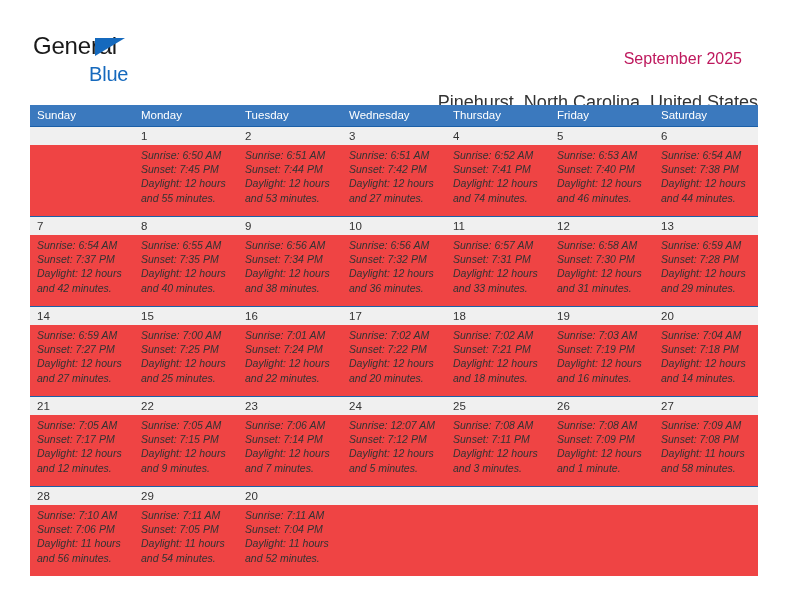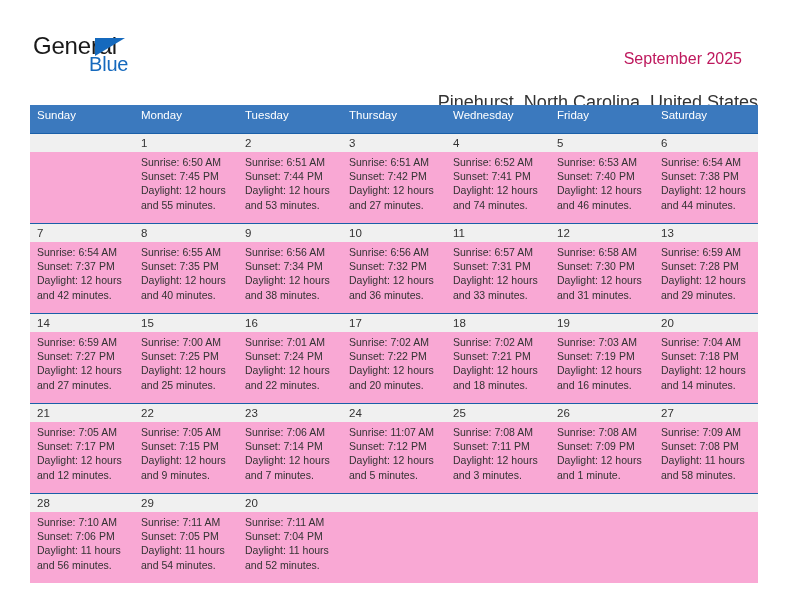--- a/index.html
+++ b/index.html
@@ -37,21 +37,21 @@
   .logo-general {
     position: absolute;
     left: 0; top: 0;
     font-size: 24px;
     color: #1a1a1a;
     letter-spacing: -0.2px;
     line-height: 24px;
   }
   .logo-blue {
     position: absolute;
-    left: 56px; top: 18px;
+    left: 56px; top: 28px;
     font-size: 20px;
     color: #1569bd;
     letter-spacing: -0.2px;
     line-height: 24px;
   }
   .logo-triangle {
     position: absolute;
     left: 62px;
     top: 4px;
     width: 0; height: 0;
@@ -85,21 +85,21 @@
   .calendar {
     position: absolute;
     left: 30px;
     top: 105px;
     width: 728px;
   }
   .weekdays {
     display: flex;
     width: 100%;
     background: #3b79be;
-    height: 28px;
+    height: 21px;
   }
   .weekday {
     flex: 1 1 0;
     color: #ffffff;
     font-size: 11.5px;
     line-height: 21px;
     padding-left: 7px;
     white-space: nowrap;
     overflow: hidden;
   }
@@ -112,21 +112,22 @@
   .week-daynums {
     display: flex;
     width: 100%;
     background: #f0f0f0;
     height: 18px;
   }
   .week-body {
     display: flex;
     width: 100%;
     height: 71px;
-    background: #f9a8d4;
+    background: #ef4444;
+    font-style: italic;
   }
   .daynum {
     flex: 1 1 0;
     font-size: 11.5px;
     color: #333333;
     line-height: 18px;
     padding-left: 7px;
   }
   .daycell {
     flex: 1 1 0;
@@ -156,22 +157,22 @@
     </div>
 
   </div>
 
   <div class="calendar">
 
     <div class="weekdays">
       <div class="weekday">Sunday</div>
       <div class="weekday">Monday</div>
       <div class="weekday">Tuesday</div>
+      <div class="weekday">Wednesday</div>
       <div class="weekday">Thursday</div>
-      <div class="weekday">Wednesday</div>
       <div class="weekday">Friday</div>
       <div class="weekday">Saturday</div>
     </div>
 
     <div class="week">
       <div class="week-daynums">
         <div class="daynum"></div>
         <div class="daynum">1</div>
         <div class="daynum">2</div>
         <div class="daynum">3</div>
@@ -360,21 +361,21 @@
           <div>Daylight: 12 hours</div>
           <div>and 9 minutes.</div>
         </div>
         <div class="daycell">
           <div>Sunrise: 7:06 AM</div>
           <div>Sunset: 7:14 PM</div>
           <div>Daylight: 12 hours</div>
           <div>and 7 minutes.</div>
         </div>
         <div class="daycell">
-          <div>Sunrise: 11:07 AM</div>
+          <div>Sunrise: 12:07 AM</div>
           <div>Sunset: 7:12 PM</div>
           <div>Daylight: 12 hours</div>
           <div>and 5 minutes.</div>
         </div>
         <div class="daycell">
           <div>Sunrise: 7:08 AM</div>
           <div>Sunset: 7:11 PM</div>
           <div>Daylight: 12 hours</div>
           <div>and 3 minutes.</div>
         </div>

